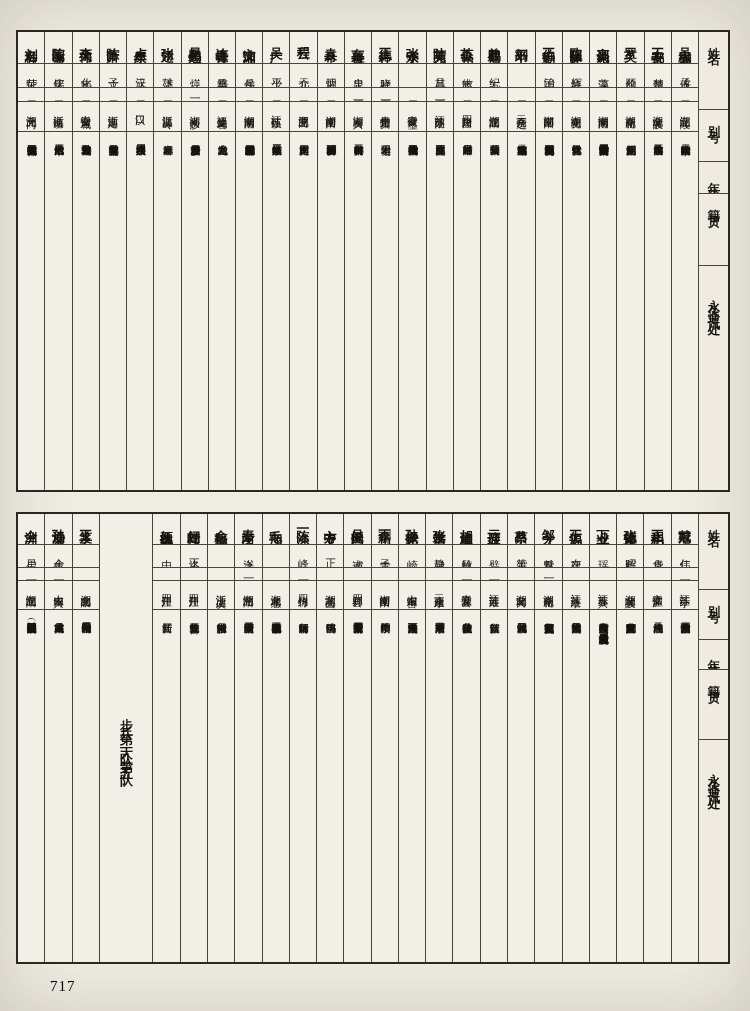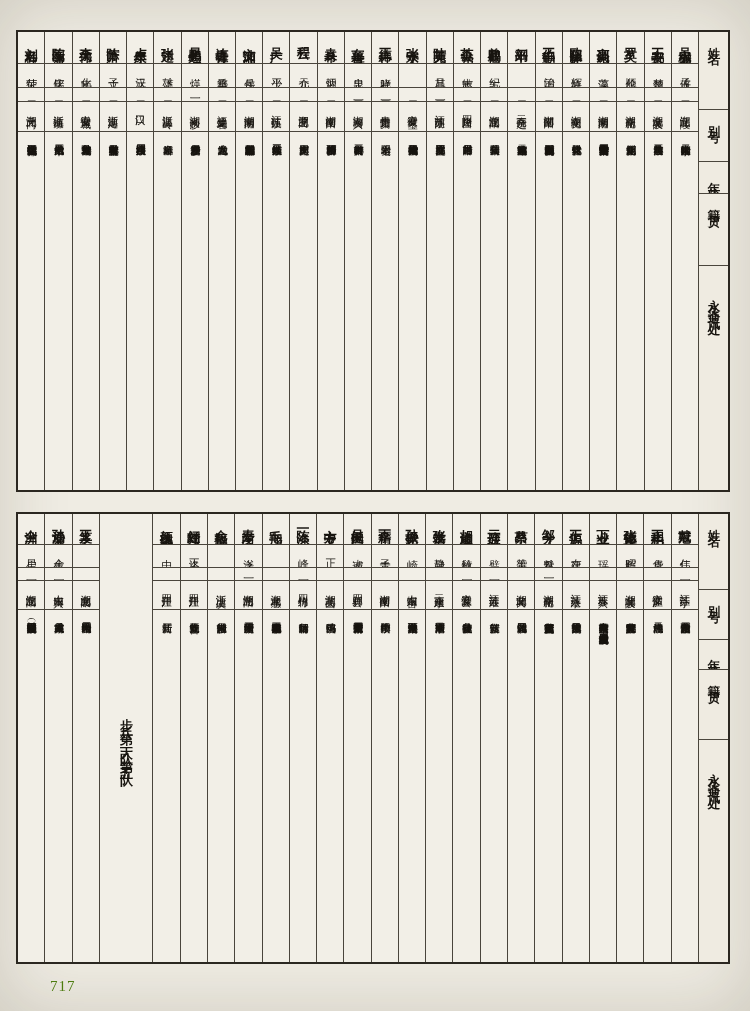--- a/index.html
+++ b/index.html
@@ -39,21 +39,21 @@
     max-height:100%;
   }
   .c-name .vt{font-size:13px;font-weight:700;letter-spacing:2px;}
   .c-alias .vt{font-size:11px;}
   .c-age .vt{font-size:11px;letter-spacing:2px;}
   .c-native .vt{font-size:10.5px;letter-spacing:1px;}
   .c-addr .vt{height:100%;font-size:10px;line-height:12.5px;letter-spacing:0;}
   .header-col .vt{font-size:12.5px;font-weight:700;letter-spacing:6px;}
   .header-col .c-addr .vt{height:auto;font-size:12.5px;line-height:15px;letter-spacing:6px;margin-top:18px;}
   .c-div .vt{height:auto;font-size:13px;font-weight:700;letter-spacing:7px;line-height:16px;}
-  .page-number{position:absolute;left:50px;top:978px;font-size:15px;letter-spacing:1px;color:#4d7c0f;}
+  .page-number{position:absolute;left:50px;top:978px;font-size:15px;letter-spacing:1px;color:#000000;}
 </style>
 </head>
 <body>
 
 <div class="page">
   <div class="table" data-table="0">
       <div class="col header-col">
         <div class="cell c-name">
           <span class="vt">姓名</span>
         </div>

